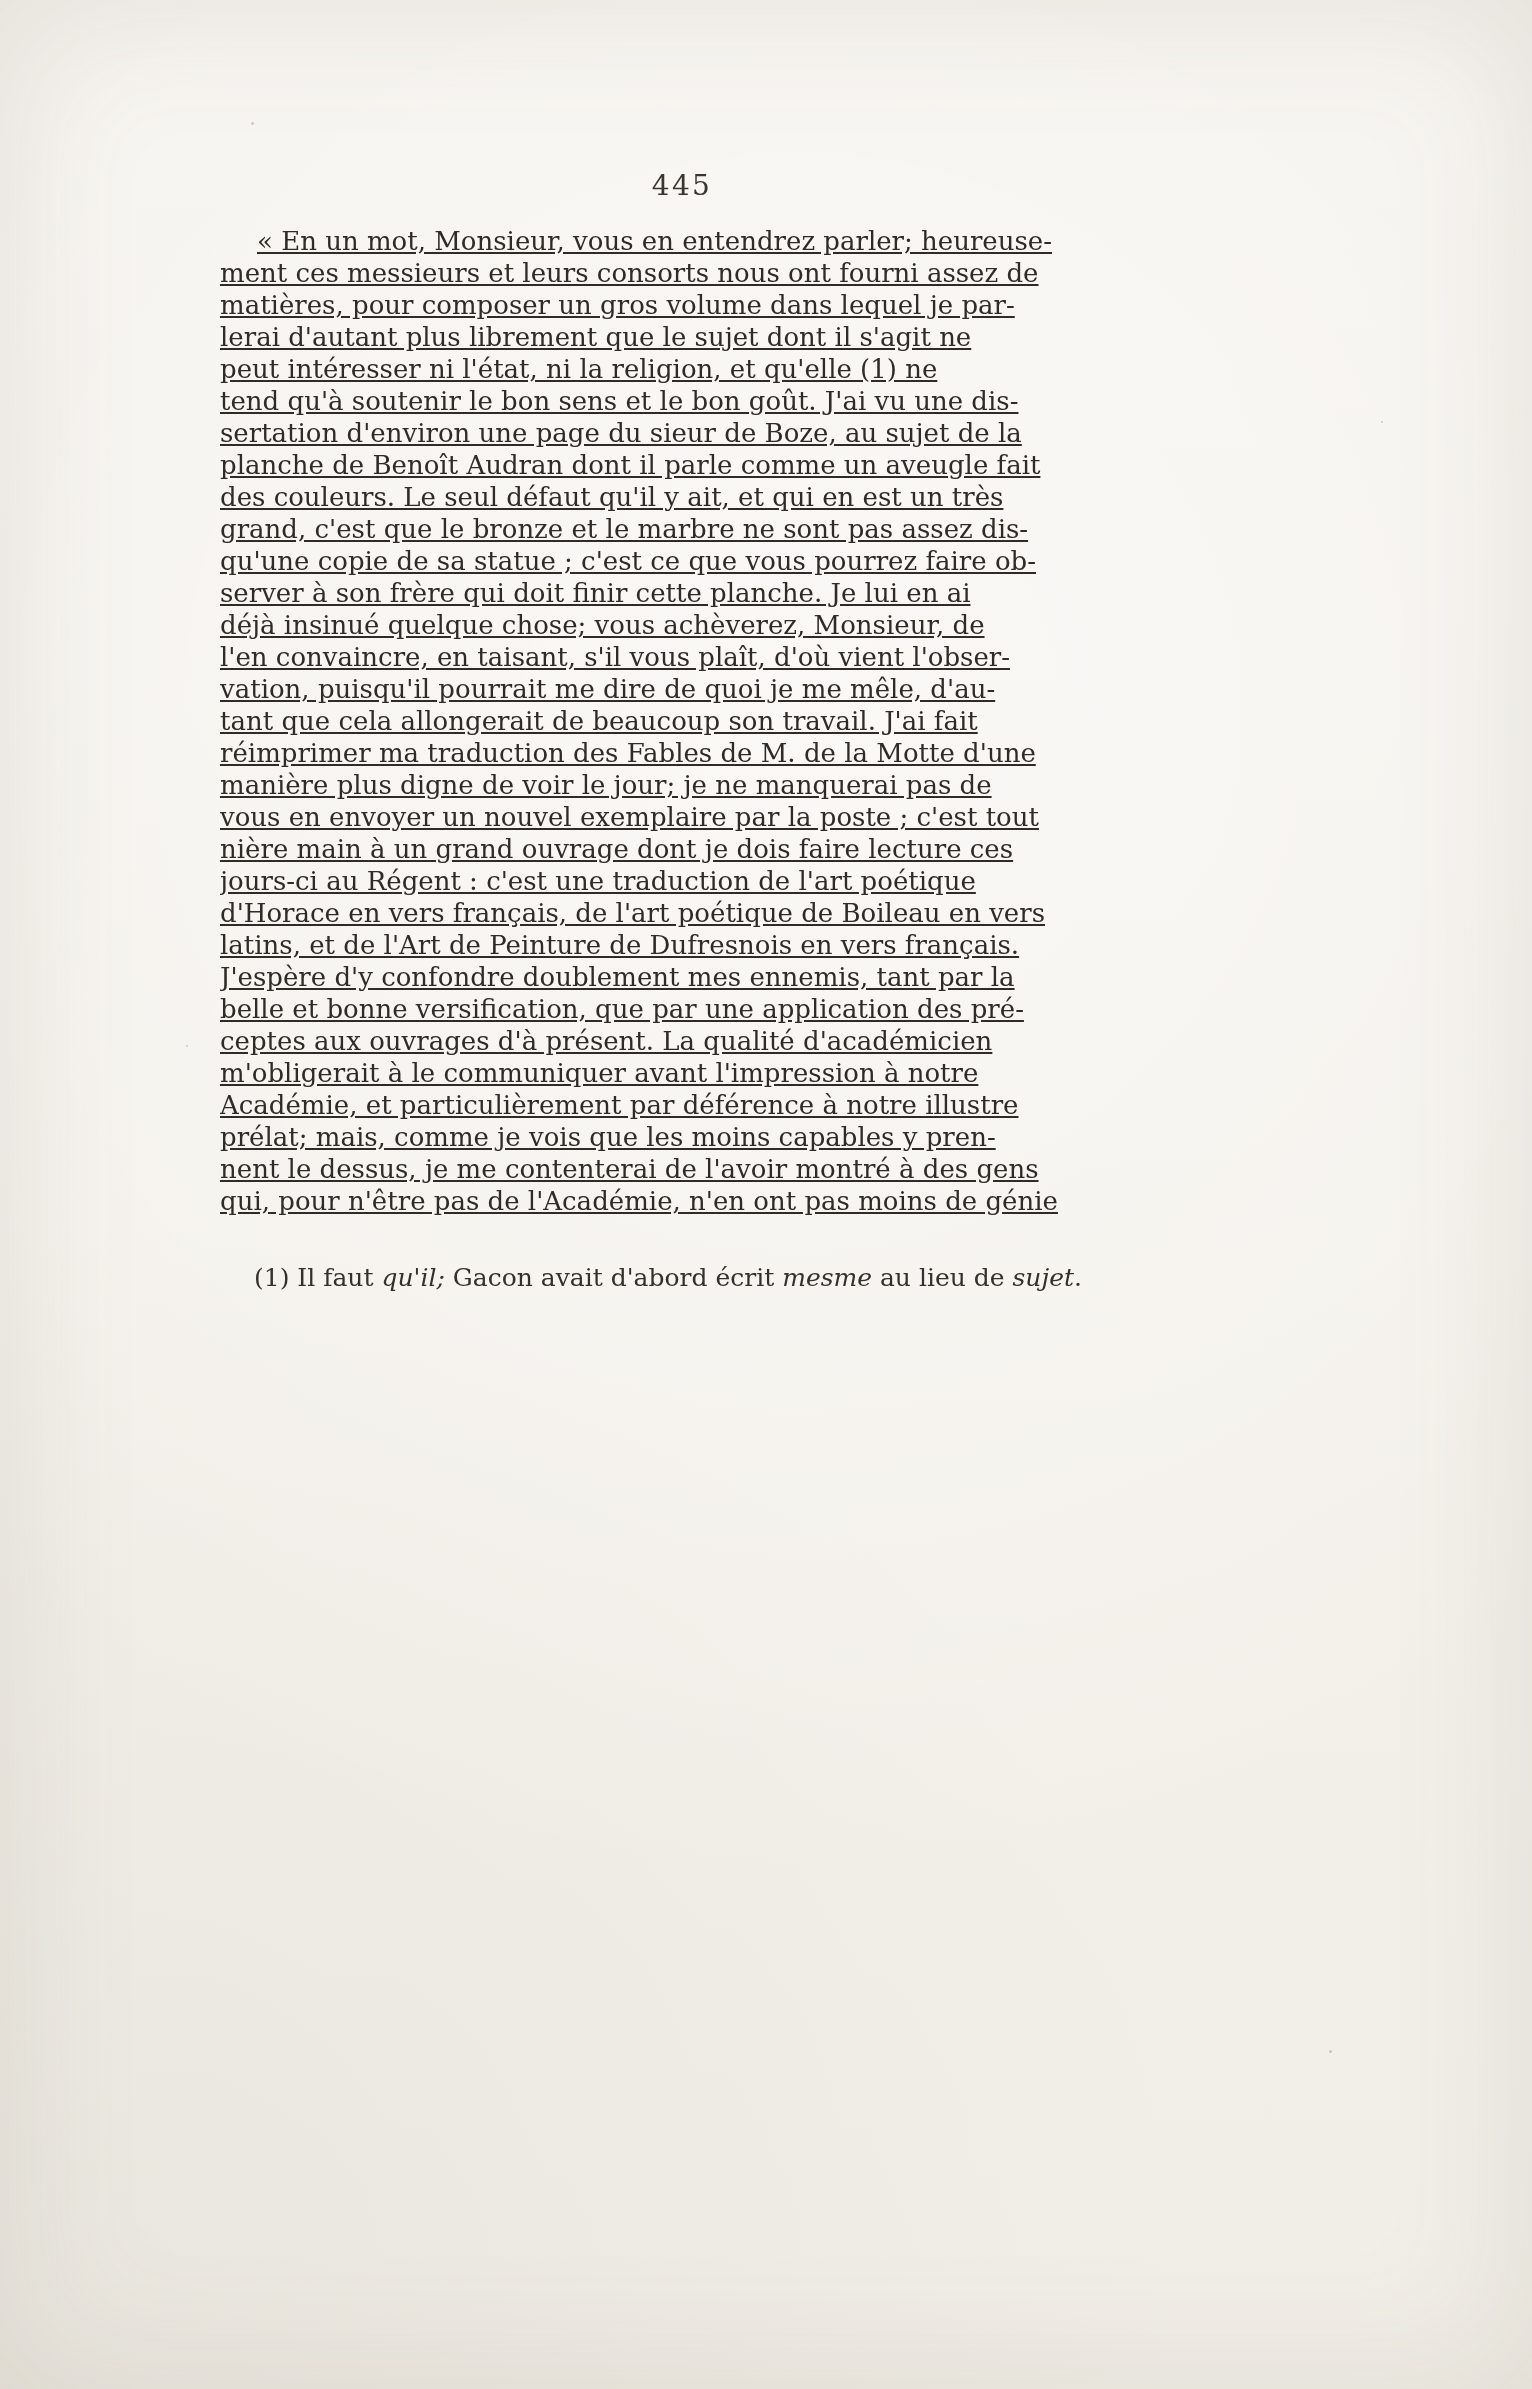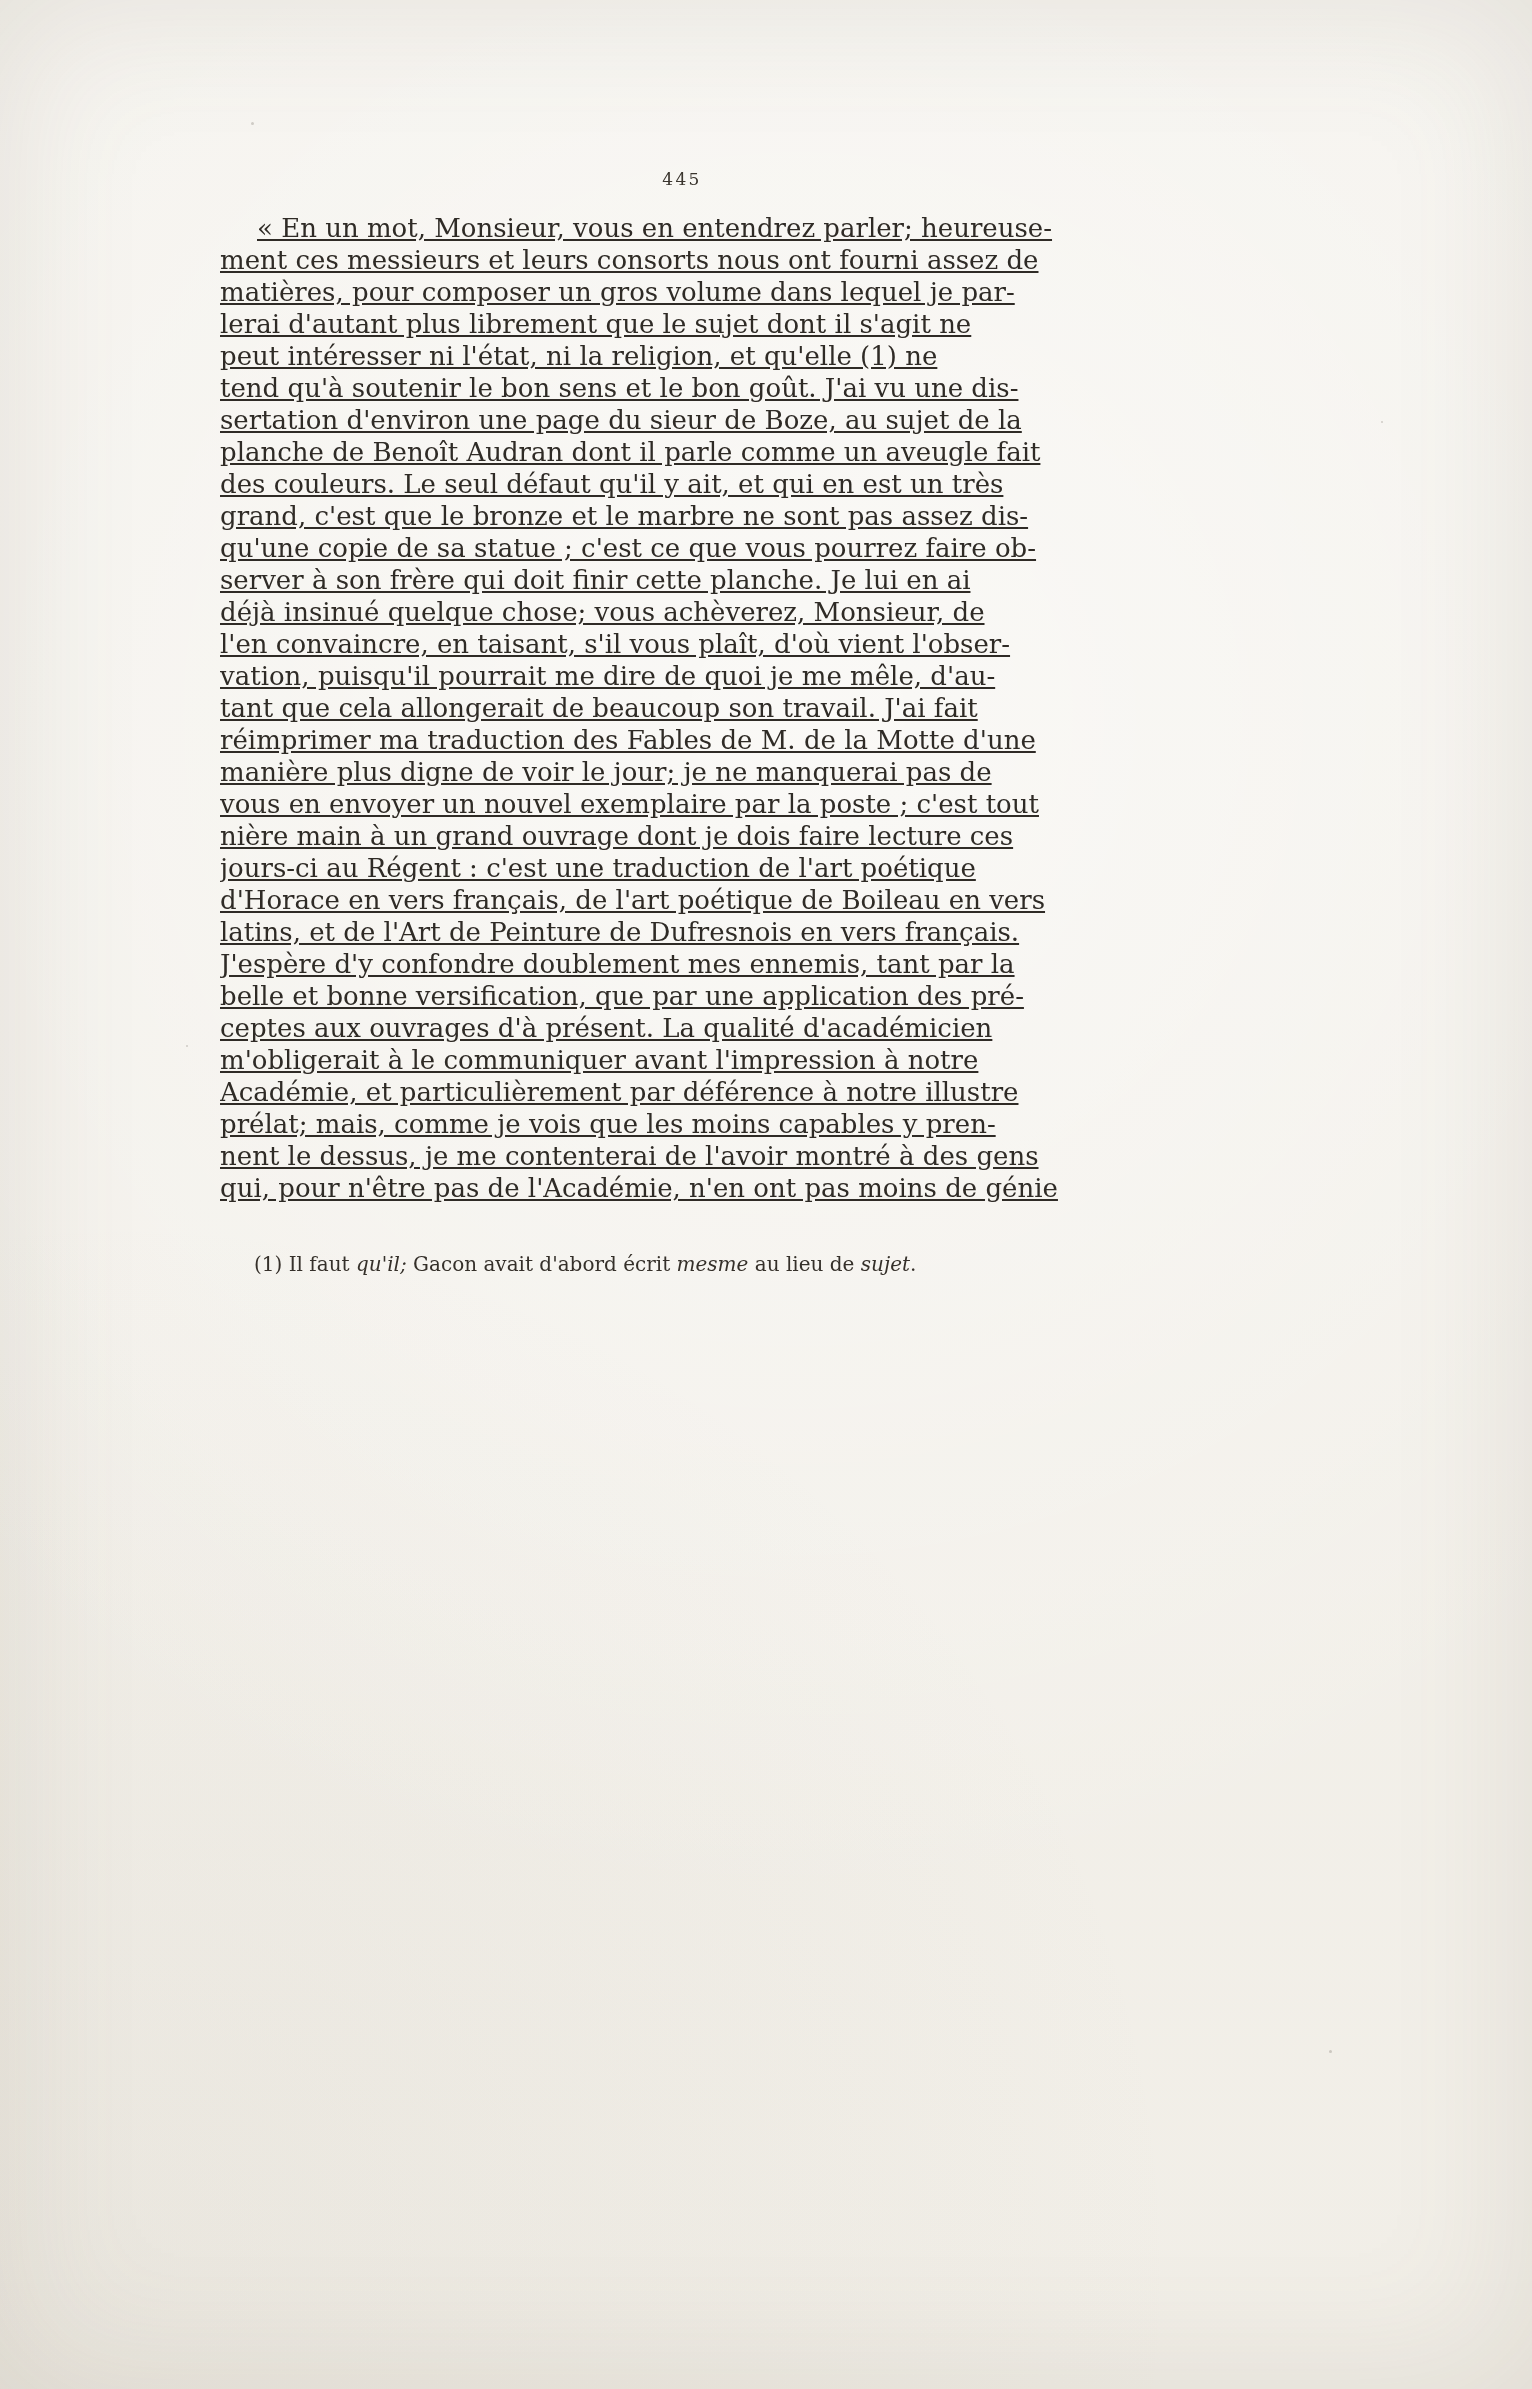--- a/index.html
+++ b/index.html
@@ -28,21 +28,21 @@
     background: rgba(90,82,70,0.25);
   }
   .page-inner {
     position: absolute;
     left: 220px;
     top: 169px;
     width: 924px;
   }
   .page-number {
     text-align: center;
-    font-size: 17px;
+    font-size: 28px;
     letter-spacing: 2.4px;
     color: #3a352e;
     margin-bottom: 23px;
   }
   .body-text {
     font-size: 26px;
     text-decoration: underline;
   }
   .body-text .text-line {
     line-height: 32px;
@@ -57,21 +57,21 @@
     content: "";
     display: inline-block;
     width: 100%;
   }
   .body-text .text-line:first-child {
     text-indent: 37px;
   }
   .footnote {
     margin-top: 47px;
     padding-left: 34px;
-    font-size: 20px;
+    font-size: 25px;
     line-height: 27.5px;
     color: #35302a;
   }
   .footnote .it {
     font-style: italic;
   }
 </style>
 </head>
 <body>
 

